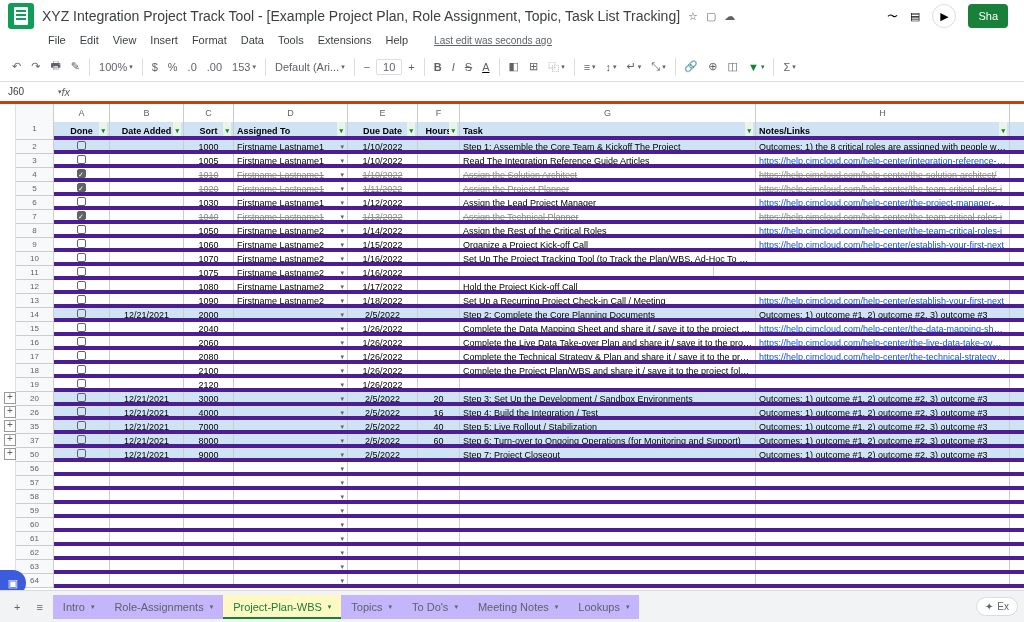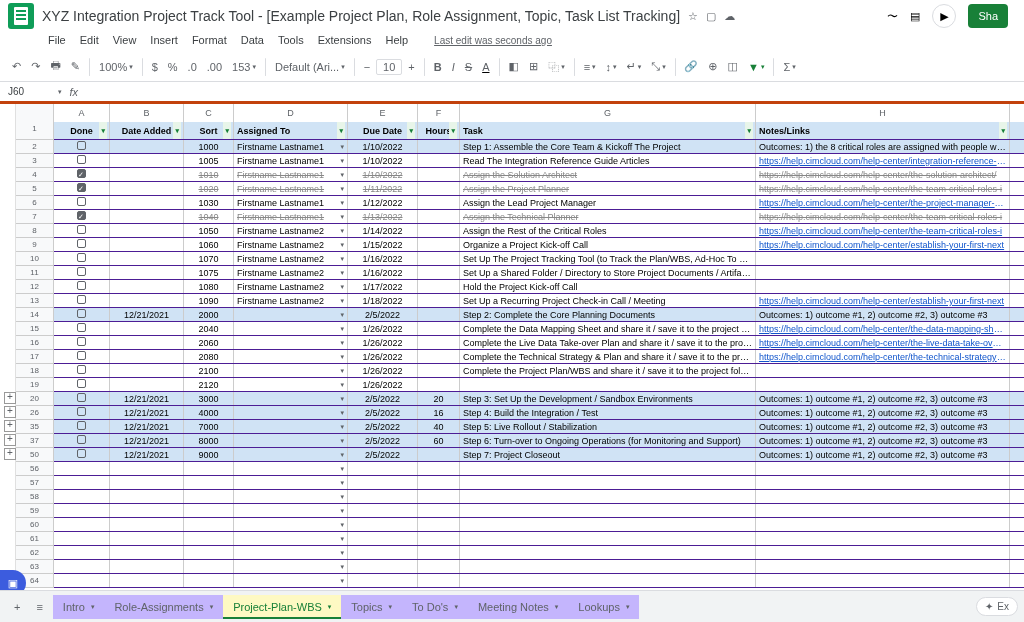--- a/index.html
+++ b/index.html
@@ -21,34 +21,34 @@
 .menubar span { padding: 2px 6px; cursor: pointer; }
 .last-edit { color: #5f6368; margin-left: 12px; text-decoration: underline; font-size: 10px; }
 
 .toolbar { display: flex; align-items: center; padding: 3px 8px; border-bottom: 1px solid #dadce0; gap: 2px; font-size: 11px; color: #5f6368; height: 30px; }
 .toolbar > * { padding: 3px 4px; cursor: pointer; border-radius: 2px; display: flex; align-items: center; }
 .tb-sep { width: 1px; height: 18px; background: #dadce0; margin: 0 3px; padding: 0; }
 .tb-dd::after { content: '▾'; font-size: 7px; margin-left: 2px; }
 
 .namebox { padding: 3px 8px; border-bottom: 3px solid #c2410c; display: flex; align-items: center; height: 22px; }
 .namebox-val { width: 50px; font-size: 10px; color: #3c4043; }
-.fx { font-style: italic; color: #5f6368; margin-left: 8px; font-size: 11px; }
+.fx { font-style: italic; color: #5f6368; font-size: 11px; }
 
 .sheet { position: relative; height: 484px; overflow: hidden; }
 .corner { width: 38px; border-right: 1px solid #ccc; background: #f8f9fa; }
 .ch { border-right: 1px solid #ccc; text-align: center; color: #5f6368; font-size: 9px; line-height: 18px; }
 
 .grid-body { display: flex; height: 466px; overflow: hidden; }
 .row-headers { width: 38px; background: #f8f9fa; border-right: 1px solid #ccc; flex-shrink: 0; }
 .rh { height: 14px; border-bottom: 1px solid #ccc; text-align: center; color: #5f6368; font-size: 8px; line-height: 14px; position: relative; }
 .rh.group-plus::before { content: '+'; position: absolute; left: -12px; top: 0; width: 10px; height: 10px; border: 1px solid #999; background: #fff; line-height: 8px; font-size: 10px; }
 .gutter { width: 16px; flex-shrink: 0; border-right: 1px solid #e0e0e0; }
 
 .cells { flex: 1; }
-.row { display: flex; height: 14px; border-bottom: 1px solid #4c1d95; }
+.row { display: flex; height: 14px; border-bottom: 4px solid #4c1d95; }
 .row.header-row { background: #d0e3f5; font-weight: bold; height: 18px; }
 .row.step-row { background: #d0e3f5; }
 .cell { border-right: 1px solid #ccc; padding: 0 3px; font-size: 9px; line-height: 14px; white-space: nowrap; overflow: hidden; text-overflow: ellipsis; color: #000; }
 .row.header-row .cell { line-height: 18px; position: relative; }
 .row.strike .cell { text-decoration: line-through; color: #888; }
 .cell.center { text-align: center; }
 .cell.link { color: #1155cc; text-decoration: underline; }
 .cbox { width: 9px; height: 9px; border: 1px solid #5f6368; border-radius: 2px; display: inline-block; margin-top: 1px; }
 .cbox.checked { background: #5f6368; position: relative; }
 .cbox.checked::after { content: '✓'; color: #fff; font-size: 7px; position: absolute; top: -2px; left: 0; }
@@ -311,21 +311,20 @@
           <div class="cell wG">Set Up The Project Tracking Tool (to Track the Plan/WBS, Ad-Hoc To Do's, and Issues)</div>
           <div class="cell wH"></div>
         </div>
         <div class="row">
           <div class="cell wA center"><span class="cbox"></span></div>
           <div class="cell wB center"></div>
           <div class="cell wC center">1075</div>
           <div class="cell wD dd-arrow">Firstname Lastname2</div>
           <div class="cell wE center">1/16/2022</div>
           <div class="cell wF center"></div>
-          <div class="cell wG">Set Up a Shared Folder / Directory to Store Project Documents / Artifacts</div>
           <div class="cell wH"></div>
         </div>
         <div class="row">
           <div class="cell wA center"><span class="cbox"></span></div>
           <div class="cell wB center"></div>
           <div class="cell wC center">1080</div>
           <div class="cell wD dd-arrow">Firstname Lastname2</div>
           <div class="cell wE center">1/17/2022</div>
           <div class="cell wF center"></div>
           <div class="cell wG">Hold the Project Kick-off Call</div>

